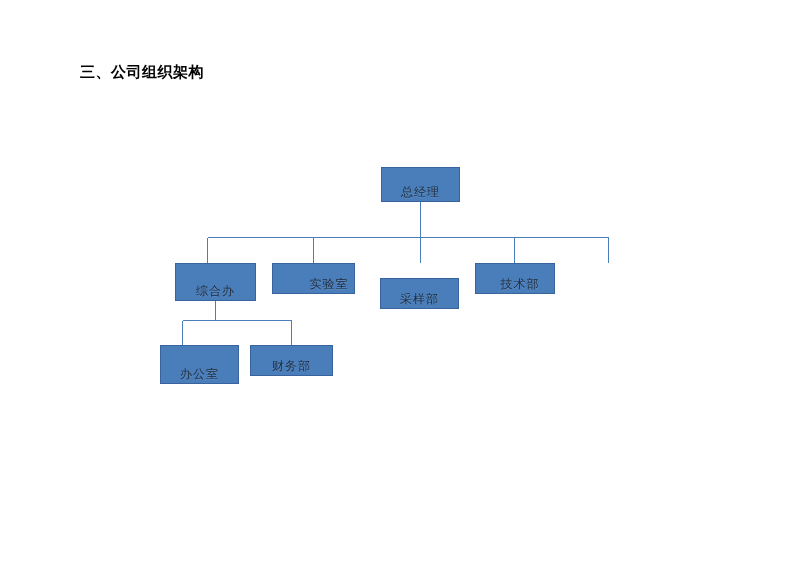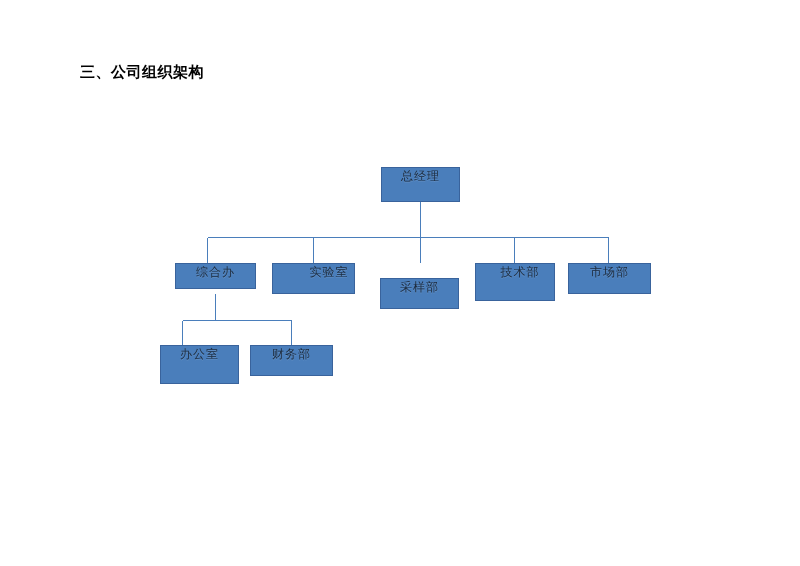--- a/index.html
+++ b/index.html
@@ -54,21 +54,21 @@
     pointer-events: none;
   }
 
   .node {
     position: absolute;
     box-sizing: border-box;
     background: #4a7ebb;
     border: 1px solid #39639c;
     border-radius: 0;
     display: flex;
-    align-items: flex-start;
+    align-items: flex-end;
     justify-content: center;
     color: #1d2b3d;
     font-size: 12px;
     font-weight: normal;
     letter-spacing: 1px;
     white-space: nowrap;
     text-shadow: 0 1px 0 rgba(255,255,255,0.12);
   }
 
   .node-label {
@@ -103,39 +103,36 @@
 
         <line x1="182.5" y1="320.5" x2="182.5" y2="345"></line>
         <line x1="291.5" y1="320.5" x2="291.5" y2="345"></line>
       </g>
     </svg>
 
     <div class="node" style="left:381px; top:167px; width:79px; height:35px;">
       <span class="node-label">总经理</span>
     </div>
 
-    <div class="node" style="left:175px; top:263px; width:81px; height:26px;">
+    <div class="node" style="left:175px; top:263px; width:81px; height:38px;">
       <span class="node-label">综合办</span>
     </div>
 
     <div class="node" style="left:272px; top:263px; width:83px; height:31px;padding-left:31px;">
       <span class="node-label">实验室</span>
     </div>
 
     <div class="node" style="left:380px; top:278px; width:79px; height:31px;">
       <span class="node-label">采样部</span>
     </div>
 
-    <div class="node" style="left:475px; top:263px; width:80px; height:38px;padding-left:10px;">
+    <div class="node" style="left:475px; top:263px; width:80px; height:31px;padding-left:10px;">
       <span class="node-label">技术部</span>
     </div>
 
-    <div class="node" style="left:568px; top:263px; width:83px; height:31px;">
-      <span class="node-label">市场部</span>
-    </div>
 
     <div class="node" style="left:160px; top:345px; width:79px; height:39px;">
       <span class="node-label">办公室</span>
     </div>
 
     <div class="node" style="left:250px; top:345px; width:83px; height:31px;">
       <span class="node-label">财务部</span>
     </div>
 
   </div>

